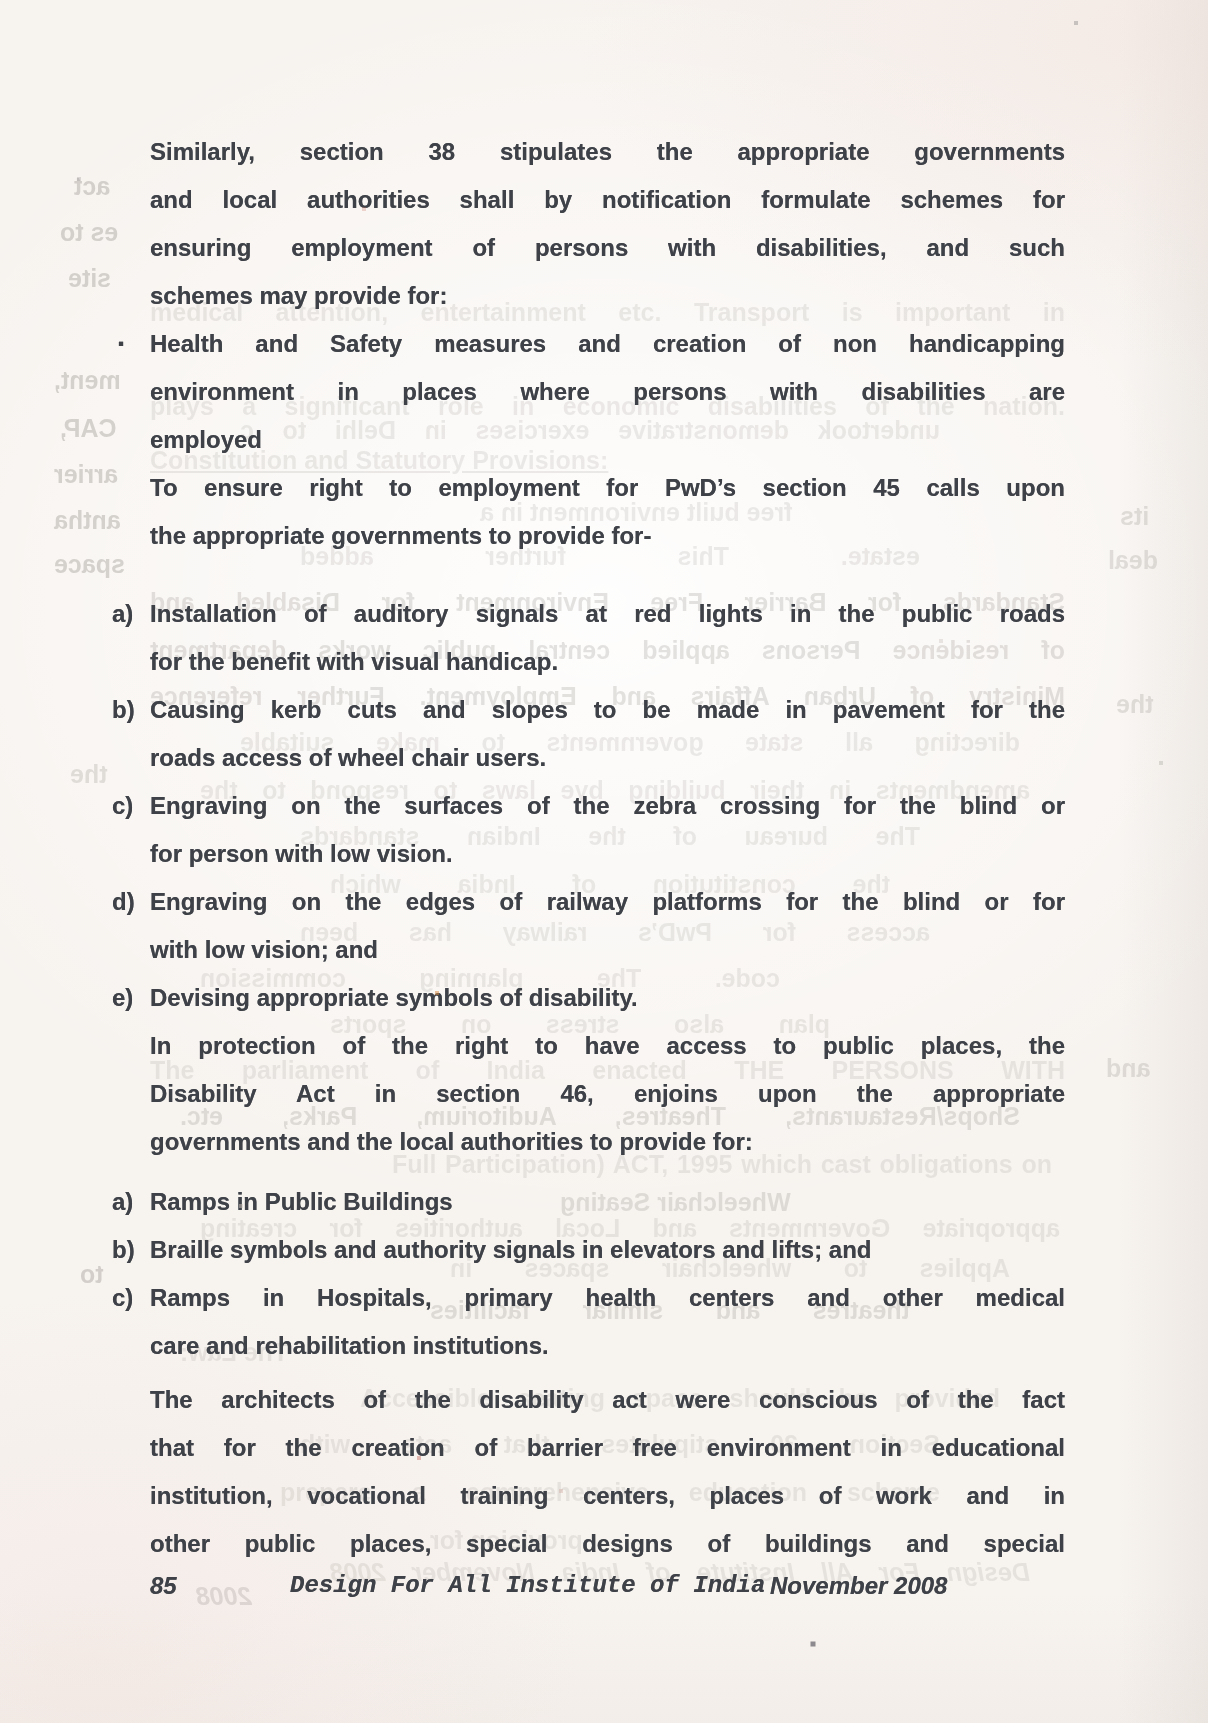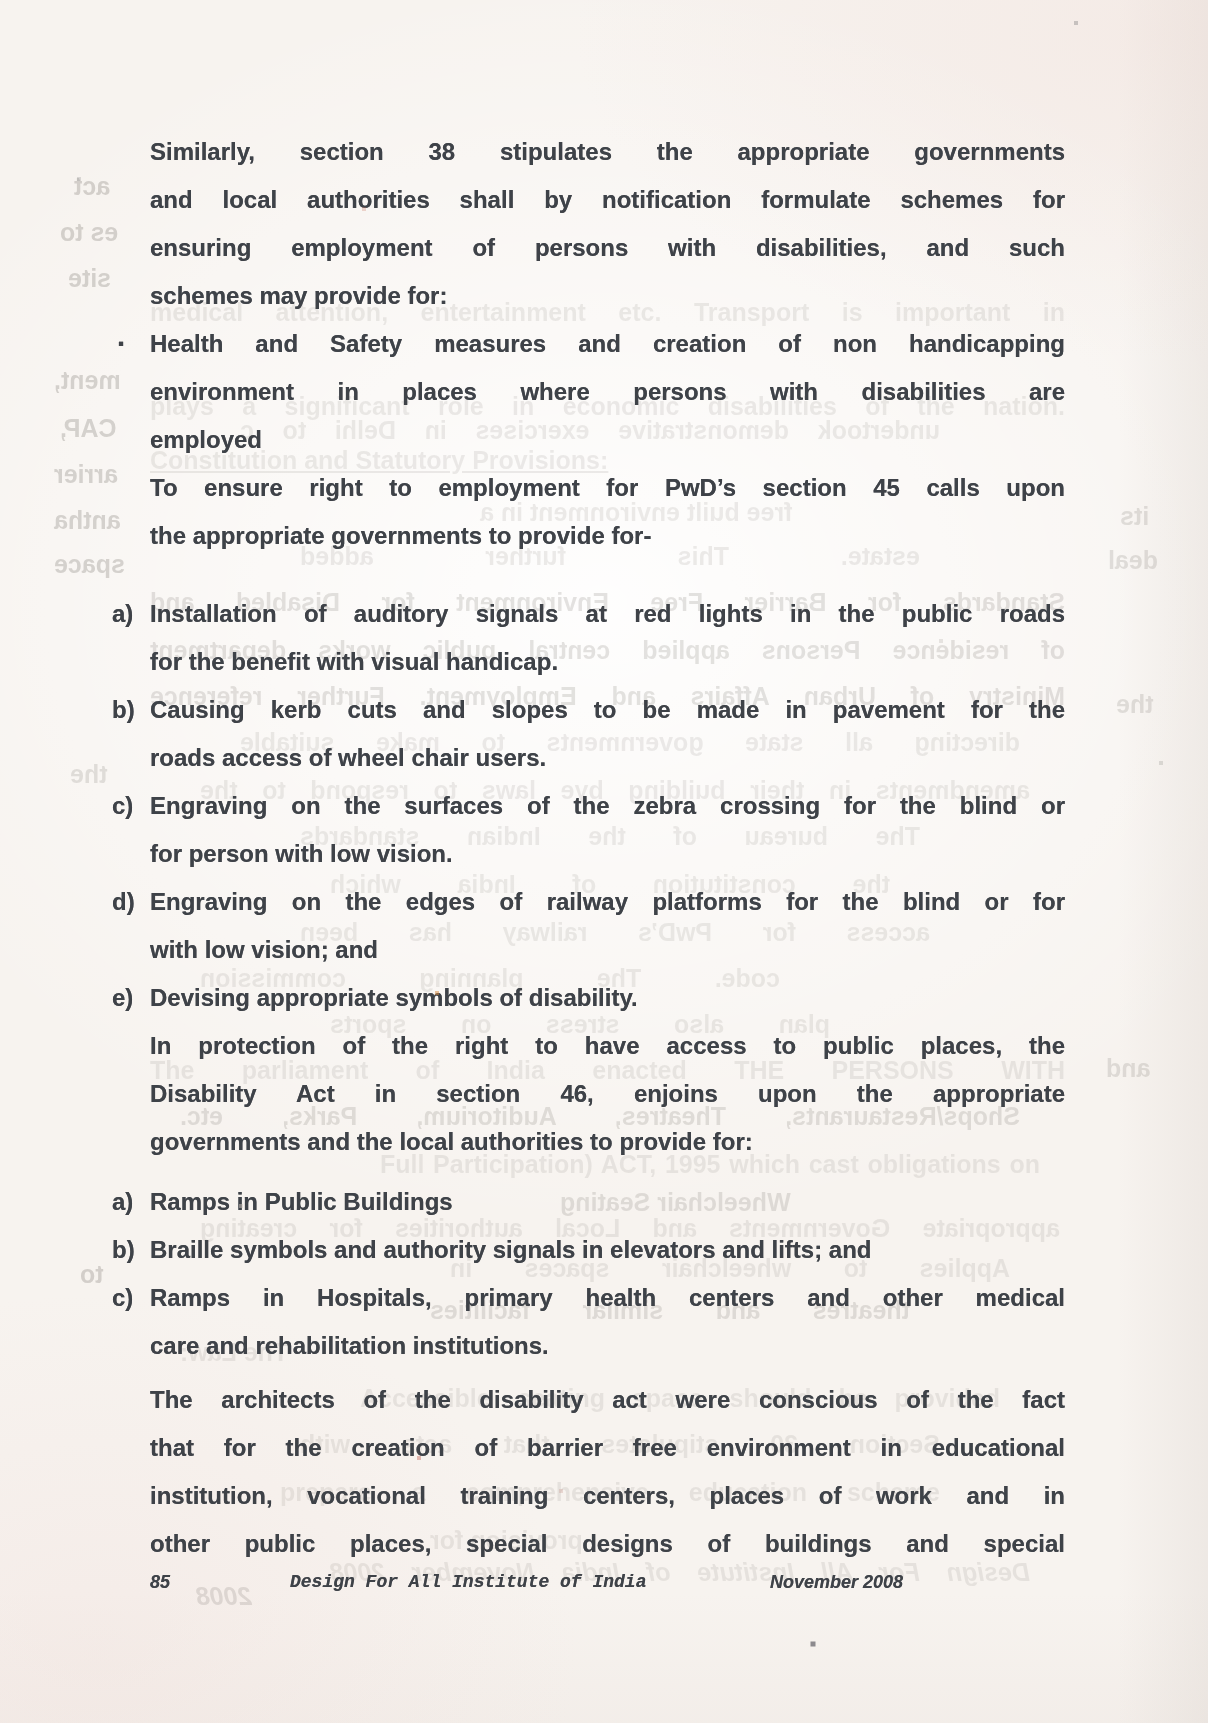--- a/index.html
+++ b/index.html
@@ -55,21 +55,21 @@
     position: absolute; left: -32px; top: 0;
     font-size: 17px; line-height: 48px;
   }
   .item { position: relative; }
   .item > .label { position: absolute; left: -38px; top: 0; }
 
   
   #footer {
     position: absolute; z-index: 2;
     left: 150px; top: 1572px; width: 915px; height: 48px;
-    font-size: 18px; font-weight: bold; font-style: italic;
+    font-size: 24px; font-weight: bold; font-style: italic;
     text-shadow: 0 0 0.6px rgba(62,66,72,0.75);
   }
   #footer span { position: absolute; top: 0; white-space: nowrap; }
   #footer .pgnum   { left: 0; }
   #footer .journal { left: 140px; font-family: Liberation Mono, monospace; }
   #footer .issue   { left: 620px; }
 
   
   .specks {
     position: absolute; z-index: 3; top: 0; left: 0;
@@ -103,21 +103,21 @@
       <div class="ghost m s1 wide" style="left: 150px; top: 680px; width: 915px;">Ministry of Urban Affairs and Employment. Further reference</div>
       <div class="ghost m wide" style="left: 240px; top: 726px; width: 780px;">directing all state governments to make suitable</div>
       <div class="ghost m wide" style="left: 200px; top: 774px; width: 830px;">amendments in their building bye laws to respond to the</div>
       <div class="ghost m wide" style="left: 300px; top: 820px; width: 620px;">The bureau of the Indian standards</div>
       <div class="ghost m wide" style="left: 330px; top: 868px; width: 560px;">the constitution of India which</div>
       <div class="ghost m wide" style="left: 300px; top: 916px; width: 630px;">access for PwD’s railway has been</div>
       <div class="ghost m wide" style="left: 200px; top: 962px; width: 580px;">code. The planning commission</div>
       <div class="ghost m wide" style="left: 330px; top: 1008px; width: 500px;">plan also stress on sports</div>
       <div class="ghost wide" style="left: 150px; top: 1054px; width: 915px;">The parliament of India enacted THE PERSONS WITH</div>
       <div class="ghost m s1 wide" style="left: 180px; top: 1100px; width: 840px;">Shops/Restaurants, Theatres, Auditorium, Parks, etc.</div>
-      <div class="ghost wide" style="left: 380px; top: 1148px; width: 660px;">Full Participation) ACT, 1995 which cast obligations on</div>
+      <div class="ghost wide" style="left: 392px; top: 1148px; width: 660px;">Full Participation) ACT, 1995 which cast obligations on</div>
       <div class="ghost m s1" style="left: 560px; top: 1186px;">Wheelchair Seating</div>
       <div class="ghost m wide" style="left: 200px; top: 1212px; width: 860px;">appropriate Governments and Local authorities for creating</div>
       <div class="ghost m wide" style="left: 450px; top: 1252px; width: 560px;">Applies to wheelchair spaces in</div>
       <div class="ghost m s1 wide" style="left: 430px; top: 1294px; width: 480px;">theatres and similar facilities</div>
       <div class="ghost m" style="left: 180px; top: 1336px;">The Law:</div>
       <div class="ghost wide" style="left: 360px; top: 1382px; width: 640px;">Accessible seating space should be provided</div>
       <div class="ghost m wide" style="left: 300px; top: 1428px; width: 640px;">Section 30 stipulates that acts with</div>
       <div class="ghost wide" style="left: 280px; top: 1476px; width: 660px;">prepare a comprehensive education scheme</div>
       <div class="ghost m" style="left: 430px; top: 1524px;">provision for</div>
       <div class="ghost m i wide" style="left: 330px; top: 1556px; width: 700px;">Design For All Institute of India November 2008</div>

